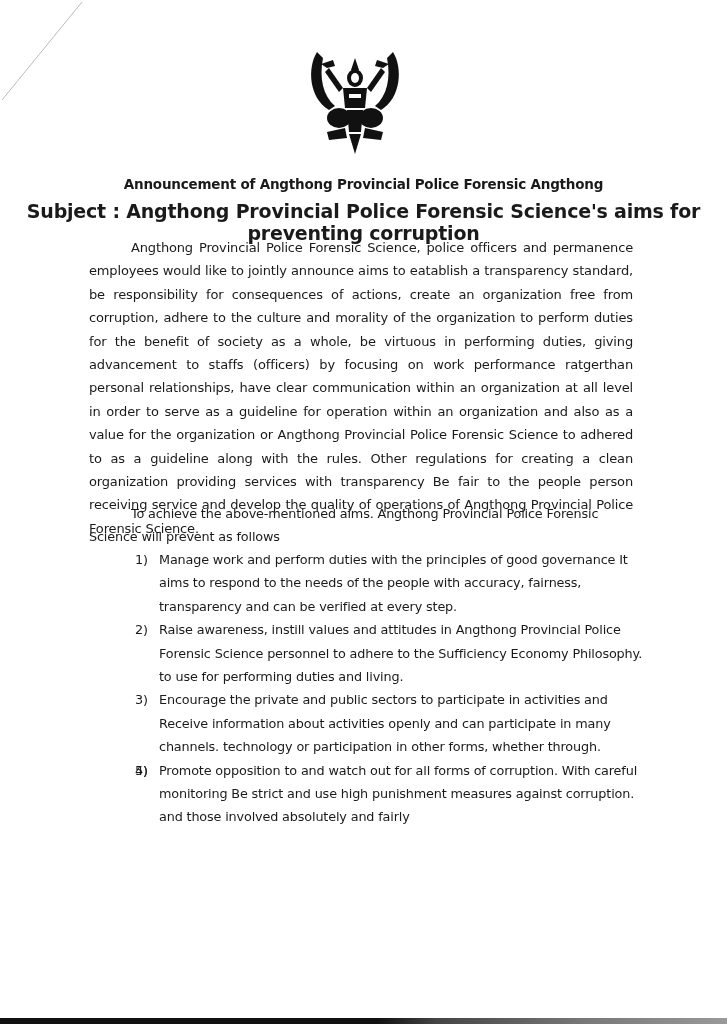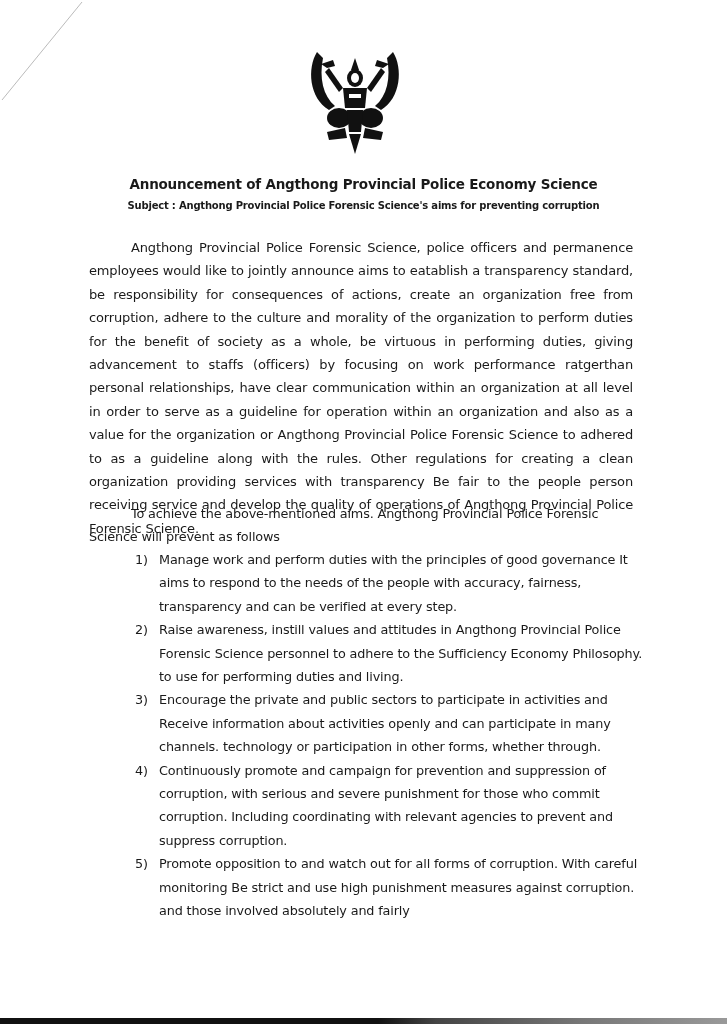--- a/index.html
+++ b/index.html
@@ -10,21 +10,21 @@
   .fold-line {
     position: absolute; left: 0; top: 0; width: 90px; height: 110px;
   }
   .emblem { position: absolute; left: 305px; top: 48px; width: 100px; height: 110px; }
   .title {
     position: absolute; top: 176px; left: 0; width: 727px; text-align: center;
     font-size: 13.5px; font-weight: bold; letter-spacing: -0.2px;
   }
   .subject {
     position: absolute; top: 200px; left: 0; width: 727px; text-align: center;
-    font-size: 10px; font-weight: bold; letter-spacing: -0.2px;
+    font-size: 19px; font-weight: bold; letter-spacing: -0.2px;
   }
   .body-para {
     position: absolute; left: 89px; top: 236px; width: 544px;
     font-size: 13px; line-height: 23.4px; text-align: justify; letter-spacing: -0.15px;
   }
   .body-para .indent { display: inline-block; width: 42px; }
   .intro-para {
     position: absolute; left: 89px; top: 502px; width: 560px;
     font-size: 12.8px; line-height: 23.4px; letter-spacing: -0.15px;
   }
@@ -71,28 +71,28 @@
     <path d="M78 84 L60 80 L58 90 L76 92 Z"></path>
 
     <path d="M44 86 L56 86 L50 106 Z"></path>
   </g>
   <g fill="#fff">
     <ellipse cx="50" cy="30" rx="4" ry="5"></ellipse>
     <rect x="44" y="46" width="12" height="4"></rect>
   </g>
 </svg>
 
-<div class="title">Announcement of Angthong Provincial Police Economy Science</div>
+<div class="title">Announcement of Angthong Provincial Police Forensic Angthong</div>
 <div class="subject">Subject : Angthong Provincial Police Forensic Science's aims for preventing corruption</div>
 
 <div class="body-para"><span class="indent"></span><span>Angthong Provincial Police Forensic Science, police officers and permanence employees would like to jointly announce aims to eatablish a transparency standard, be responsibility for consequences of actions, create an organization free from corruption, adhere to the culture and morality of the organization to perform duties for the benefit of society as a whole, be virtuous in performing duties, giving advancement to staffs (officers) by focusing on work performance ratgerthan personal relationships, have clear communication within an organization at all level in order to serve as a guideline for operation within an organization and also as a value for the organization or Angthong Provincial Police Forensic Science to adhered to as a guideline along with the rules. Other regulations for creating a clean organization providing services with transparency Be fair to the people person receiving service and develop the quality of operations of Angthong Provincial Police Forensic Science.</span></div>
 
 <div class="intro-para"><span class="indent"></span><span>To achieve the above-mentioned aims. Angthong Provincial Police Forensic Science will prevent as follows</span></div>
 
 <ol class="aims-list">
   <li><span class="num">1)</span><span>Manage work and perform duties with the principles of good governance It aims to respond to the needs of the people with accuracy, fairness, transparency and can be verified at every step.</span></li>
   <li><span class="num">2)</span><span>Raise awareness, instill values and attitudes in Angthong Provincial Police Forensic Science personnel to adhere to the Sufficiency Economy Philosophy. to use for performing duties and living.</span></li>
   <li><span class="num">3)</span><span>Encourage the private and public sectors to participate in activities and Receive information about activities openly and can participate in many channels. technology or participation in other forms, whether through.</span></li>
-  <li><span class="num">4)</span><span>Continuously promote and campaign for prevention and suppression of corruption, with serious and severe punishment for those who commit corruption. Including coordinating with relevant agencies to prevent and suppress corruption.</span></li>
+  <li><span class="num">4)</span></li>
   <li><span class="num">5)</span><span>Promote opposition to and watch out for all forms of corruption. With careful monitoring Be strict and use high punishment measures against corruption. and those involved absolutely and fairly</span></li>
 </ol>
 
 <div class="bottom-bar"></div>
 
 </body></html>

